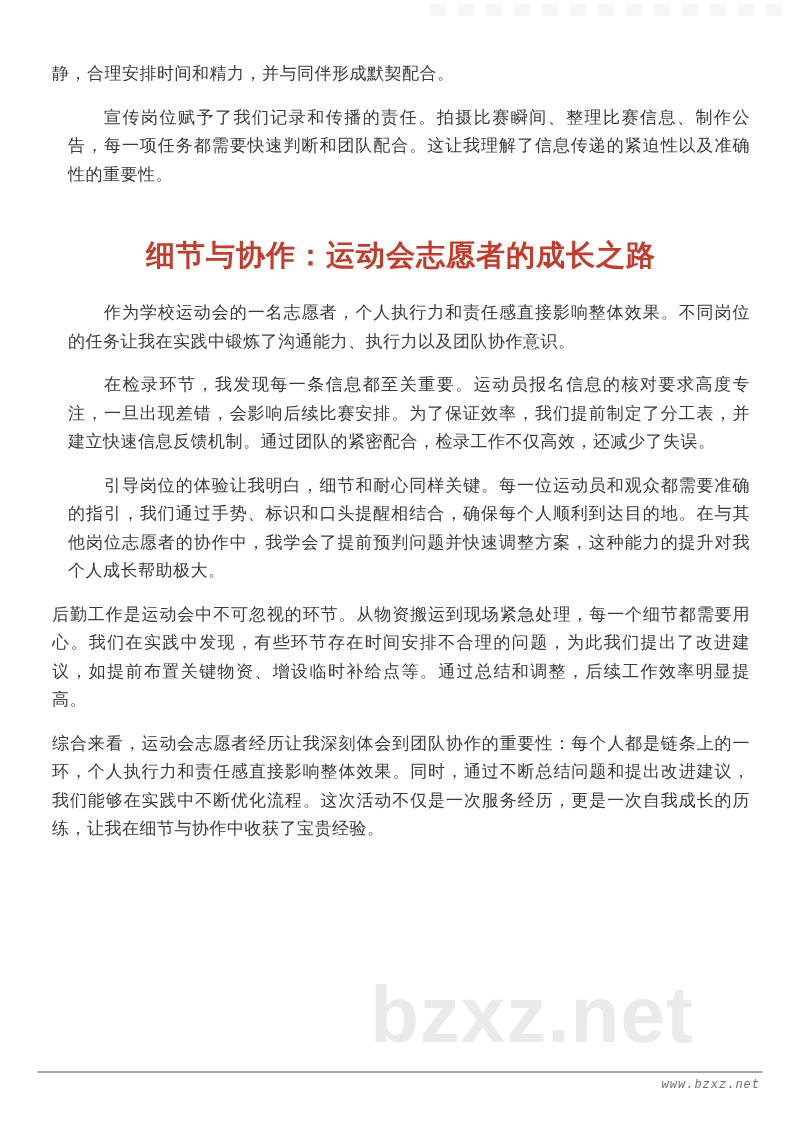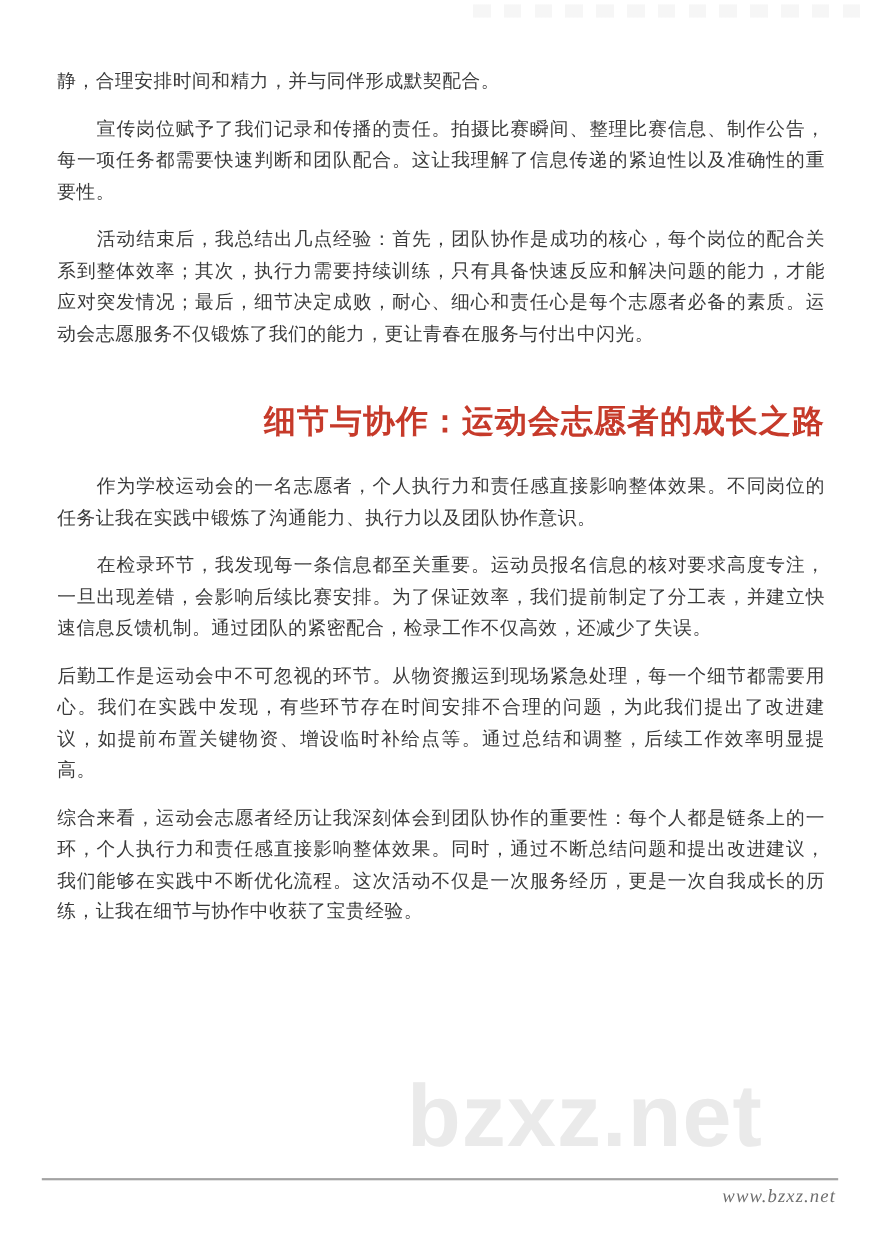--- a/index.html
+++ b/index.html
@@ -34,24 +34,25 @@
     font-size: 17px;
     line-height: 28.5px;
     text-align: justify;
   }
   .para {
     margin: 0 0 15px 0;
     letter-spacing: 0.5px;
   }
   .para.indent {
     text-indent: 36px;
+    margin-left: 16px;
   }
   .doc-title {
     margin: 46px 0 24px 0;
-    text-align: right;
+    text-align: center;
     color: #c63a2a;
     font-size: 29px;
     font-weight: bold;
     letter-spacing: 1px;
     line-height: 40px;
     font-family: "Liberation Sans", "DejaVu Sans", sans-serif;
   }
   .watermark {
     position: absolute;
     left: 370px;
@@ -69,48 +70,48 @@
     left: 38px;
     width: 724px;
     top: 1071px;
     height: 2px;
     background: #a3a3a3;
   }
   .footer-url {
     position: absolute;
     right: 40px;
     top: 1078px;
-    font-family: Liberation Serif, serif;
+    font-family: Liberation Mono, monospace;
     font-style: italic;
-    font-size: 17px;
+    font-size: 12px;
     color: #6e6e6e;
     letter-spacing: 1px;
     text-align: center;
   }
 </style>
 </head>
 <body>
 
 <div class="page">
 
   <div class="scan-artifact"></div>
 
   <div class="content">
     <p class="para">静，合理安排时间和精力，并与同伴形成默契配合。</p>
 
     <p class="para indent">宣传岗位赋予了我们记录和传播的责任。拍摄比赛瞬间、整理比赛信息、制作公告，每一项任务都需要快速判断和团队配合。这让我理解了信息传递的紧迫性以及准确性的重要性。</p>
 
-    <p class="para indent">活动结束后，我总结出几点经验：首先，团队协作是成功的核心，每个岗位的配合关系到整体效率；其次，执行力需要持续训练，只有具备快速反应和解决问题的能力，才能应对突发情况；最后，细节决定成败，耐心、细心和责任心是每个志愿者必备的素质。运动会志愿服务不仅锻炼了我们的能力，更让青春在服务与付出中闪光。</p>
 
     <h1 class="doc-title">细节与协作：运动会志愿者的成长之路</h1>
 
     <p class="para indent">作为学校运动会的一名志愿者，个人执行力和责任感直接影响整体效果。不同岗位的任务让我在实践中锻炼了沟通能力、执行力以及团队协作意识。</p>
 
     <p class="para indent">在检录环节，我发现每一条信息都至关重要。运动员报名信息的核对要求高度专注，一旦出现差错，会影响后续比赛安排。为了保证效率，我们提前制定了分工表，并建立快速信息反馈机制。通过团队的紧密配合，检录工作不仅高效，还减少了失误。</p>
 
+    <p class="para indent">引导岗位的体验让我明白，细节和耐心同样关键。每一位运动员和观众都需要准确的指引，我们通过手势、标识和口头提醒相结合，确保每个人顺利到达目的地。在与其他岗位志愿者的协作中，我学会了提前预判问题并快速调整方案，这种能力的提升对我个人成长帮助极大。</p>
 
     <p class="para">后勤工作是运动会中不可忽视的环节。从物资搬运到现场紧急处理，每一个细节都需要用心。我们在实践中发现，有些环节存在时间安排不合理的问题，为此我们提出了改进建议，如提前布置关键物资、增设临时补给点等。通过总结和调整，后续工作效率明显提高。</p>
 
 
     <p class="para">综合来看，运动会志愿者经历让我深刻体会到团队协作的重要性：每个人都是链条上的一环，个人执行力和责任感直接影响整体效果。同时，通过不断总结问题和提出改进建议，我们能够在实践中不断优化流程。这次活动不仅是一次服务经历，更是一次自我成长的历练，让我在细节与协作中收获了宝贵经验。</p>
   </div>
 
   <div class="watermark">bzxz.net</div>
 
   <div class="footer-rule"></div>

